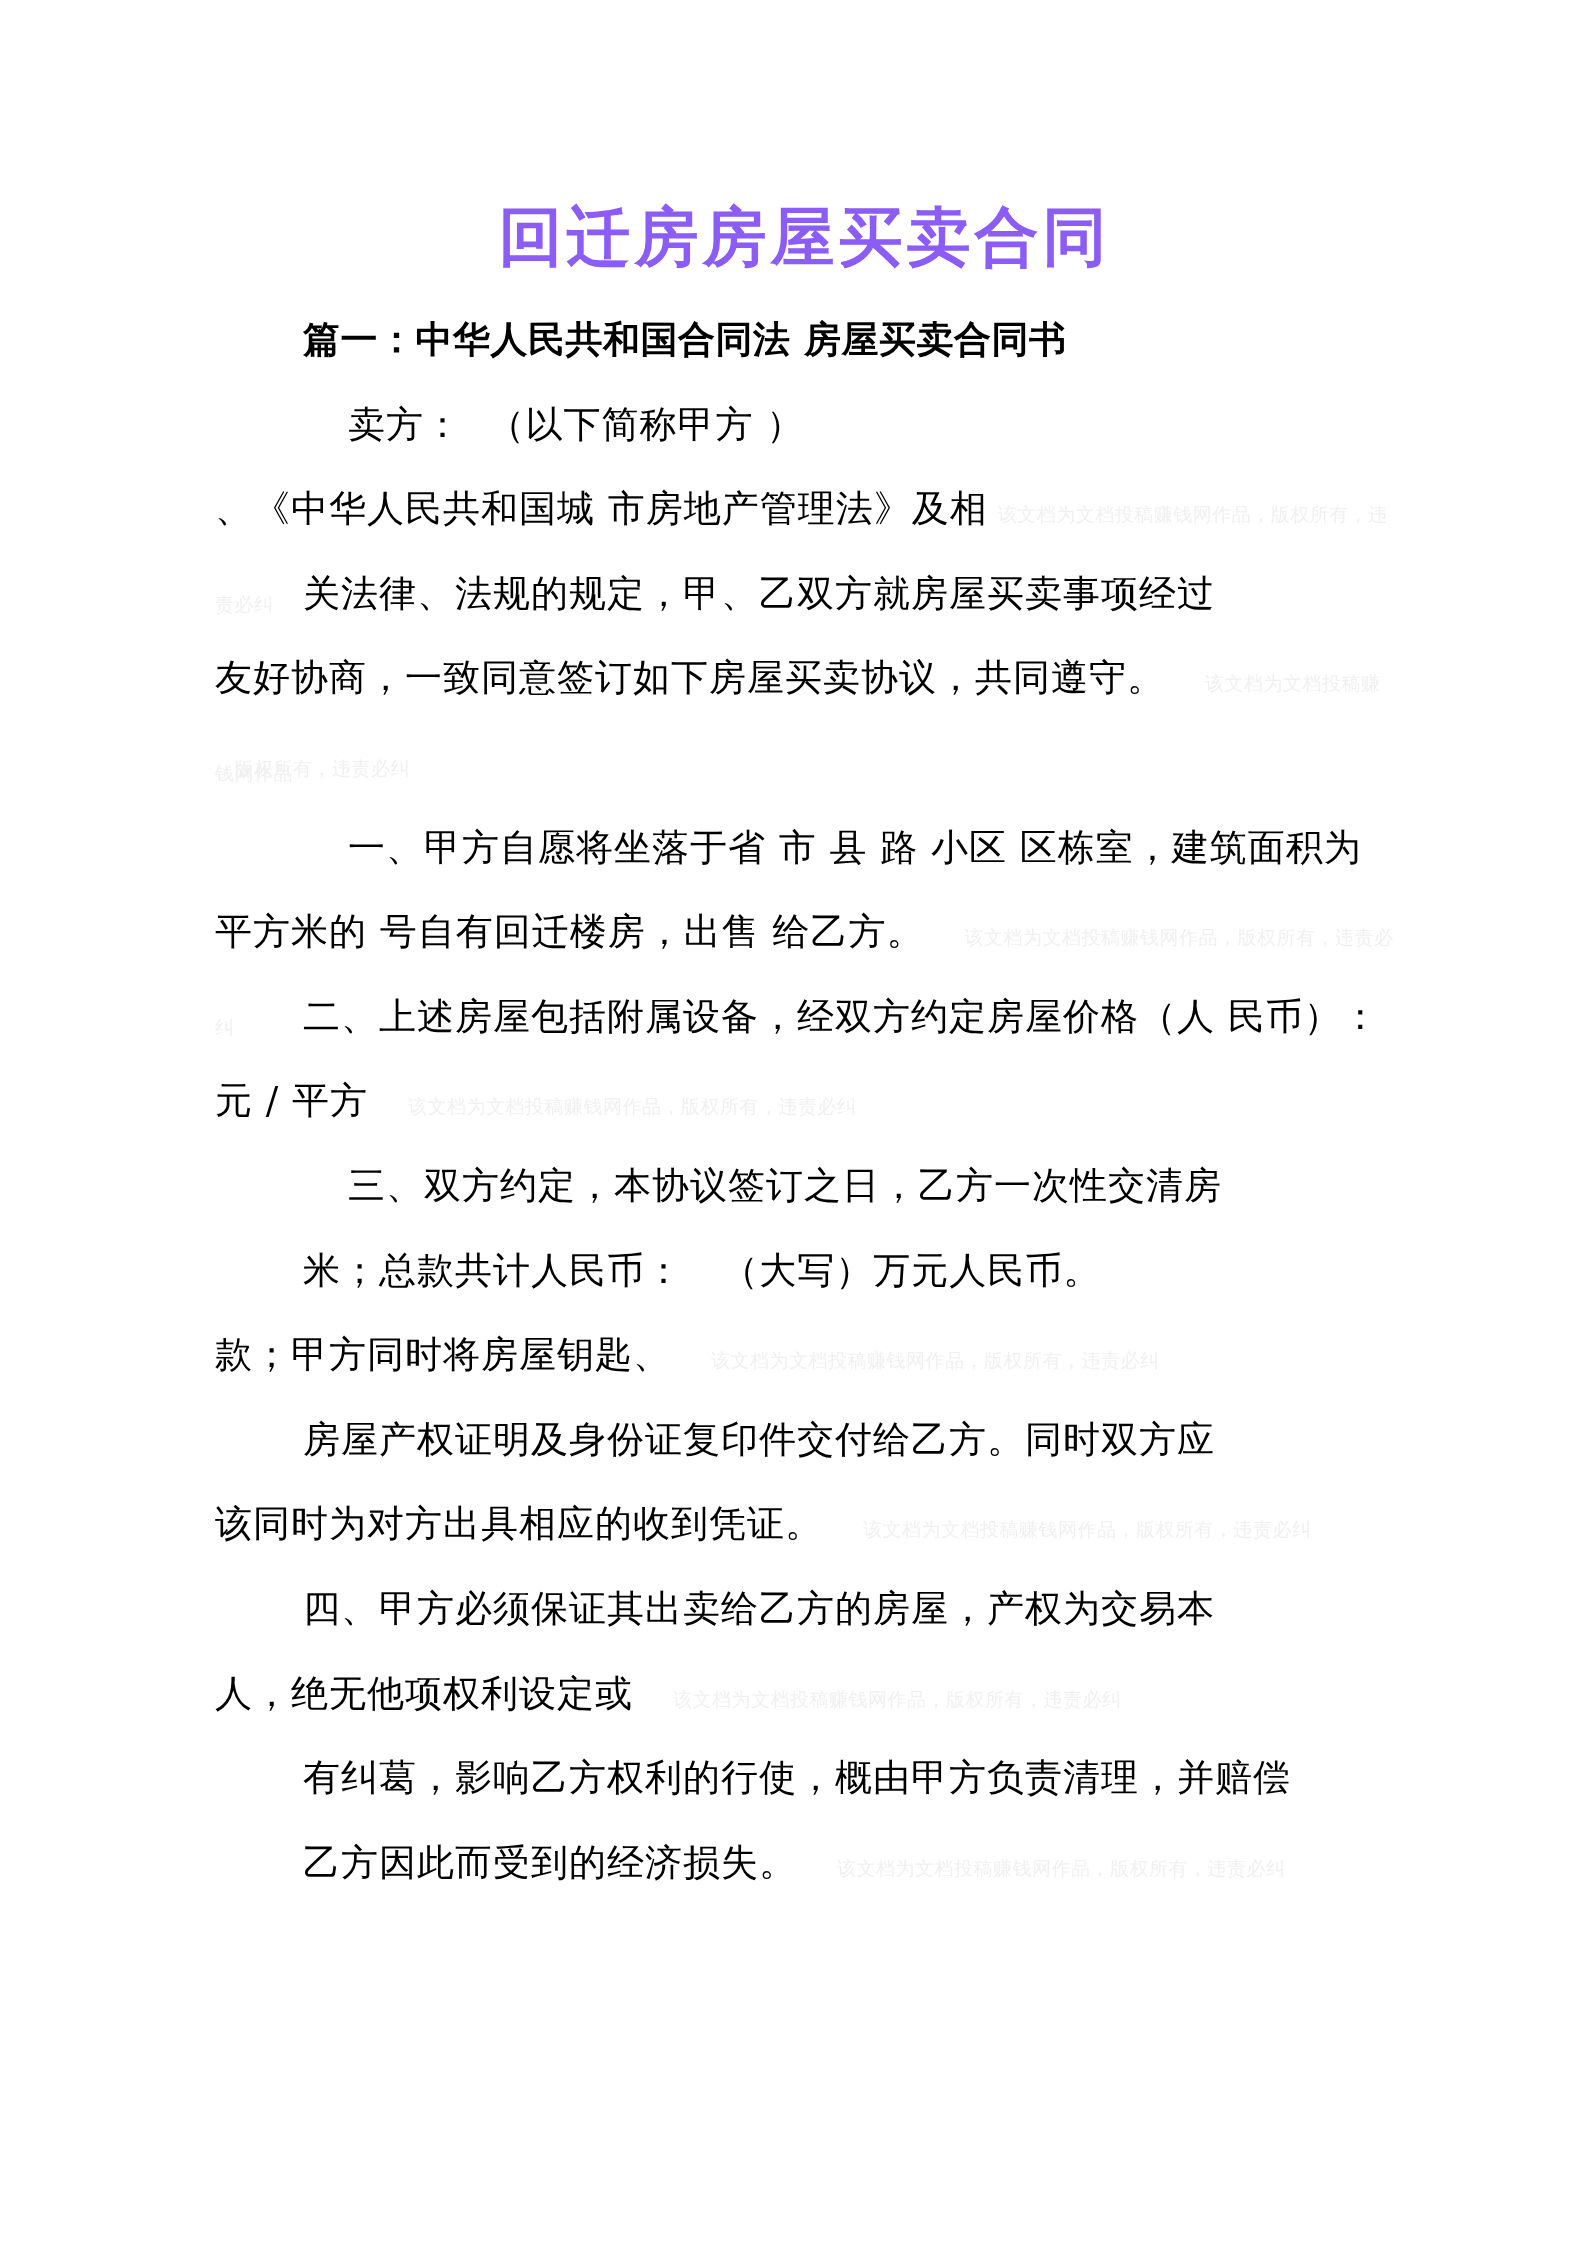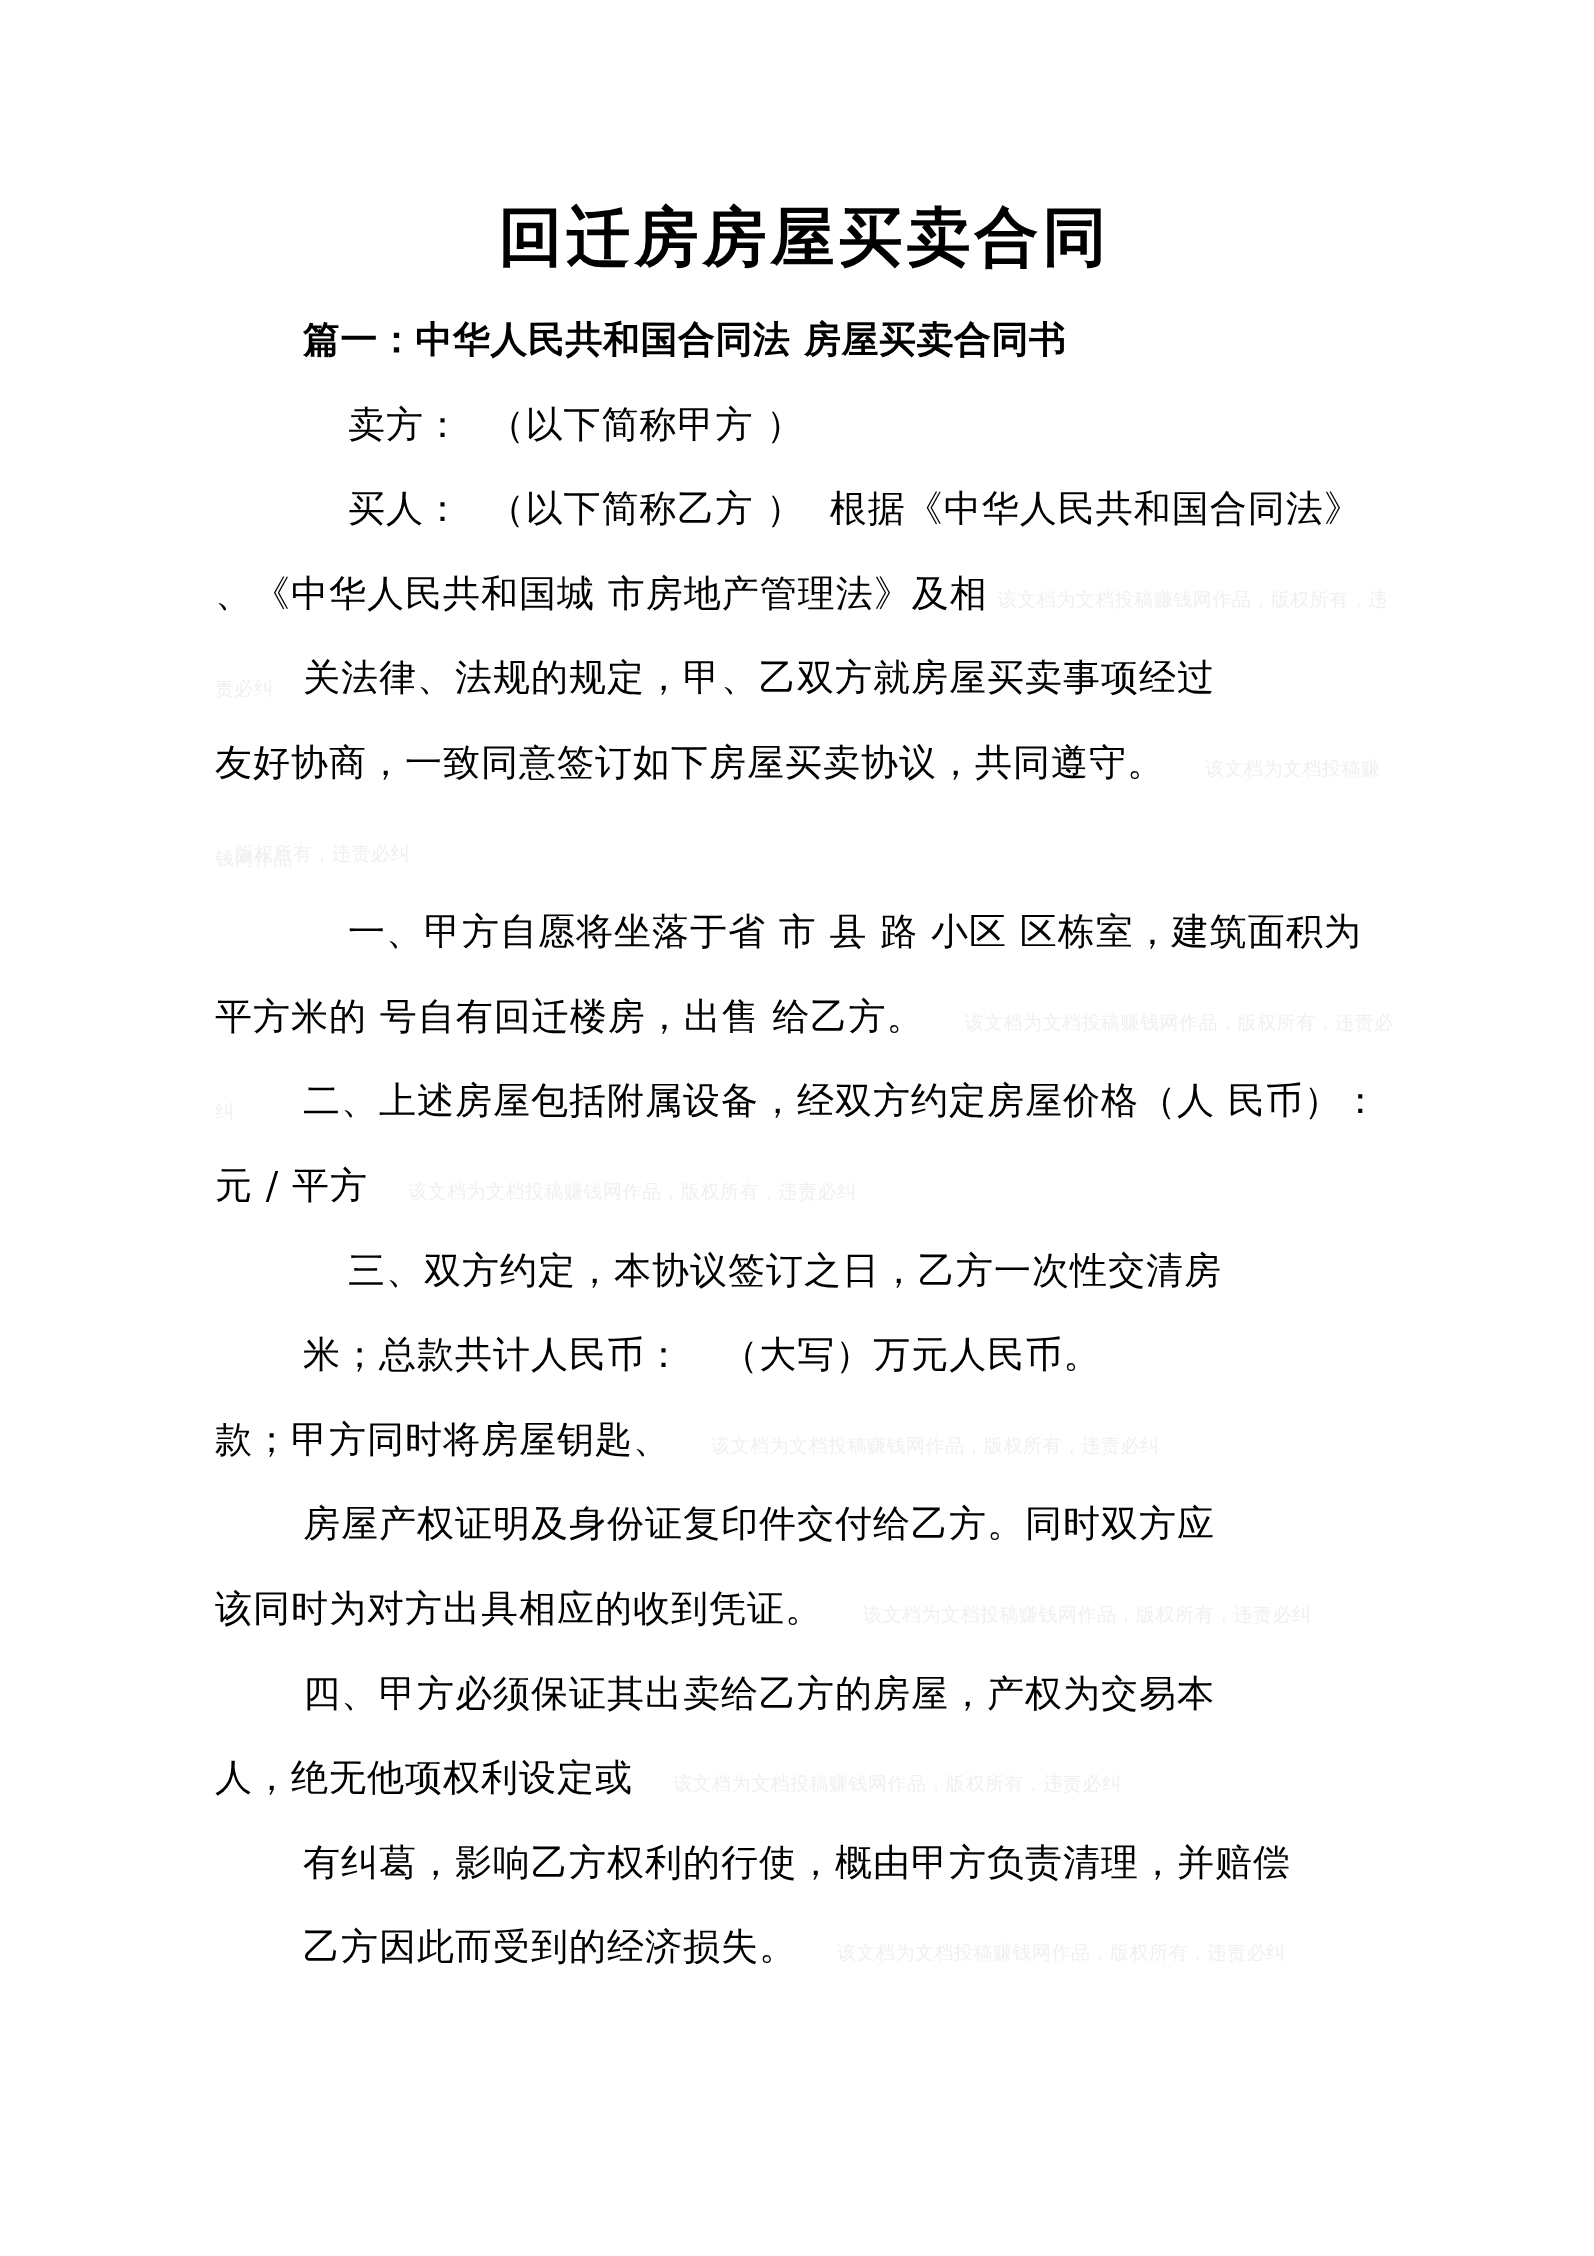--- a/index.html
+++ b/index.html
@@ -17,21 +17,21 @@
     overflow: hidden;
   }
   .doc-title {
     margin: 0;
     font-family: "DejaVu Sans", "Liberation Sans", sans-serif;
     font-weight: 700;
     font-size: 64px;
     line-height: 94px;
     letter-spacing: 4px;
     text-align: center;
-    color: #000000;
+    color: #8b5cf6;
   }
   .content {
     margin-top: 14px;
   }
   .line {
     font-family: "DejaVu Serif", "Liberation Serif", serif;
     font-size: 37px;
     line-height: 84.6px;
     height: 84.6px;
     color: #000000;
@@ -61,21 +61,20 @@
 <div class="page">
 
   <h1 class="doc-title">回迁房房屋买卖合同</h1>
 
   <div class="content">
 
     <div class="line ind-2 hei"><span>篇一：中华人民共和国合同法 房屋买卖合同书</span></div>
 
     <div class="line ind-3"><span>卖方：  （以下简称甲方 ）</span></div>
 
-    <div class="line ind-3"><span>买人：  （以下简称乙方 ）  根据《中华人民共和国合同法》</span></div>
 
     <div class="line wm-tight"><span>、《中华人民共和国城 市房地产管理法》及相</span><span class="wm">该文档为文档投稿赚钱网作品，版权所有，违责必纠</span></div>
 
     <div class="line ind-2"><span>关法律、法规的规定，甲、乙双方就房屋买卖事项经过</span></div>
 
     <div class="line"><span>友好协商，一致同意签订如下房屋买卖协议，共同遵守。</span><span class="wm">该文档为文档投稿赚钱网作品</span></div>
 
     <div class="line wm-only"><span></span><span class="wm">，版权所有，违责必纠</span></div>
 
     <div class="line ind-3"><span>一、甲方自愿将坐落于省 市 县 路 小区 区栋室，建筑面积为</span></div>

